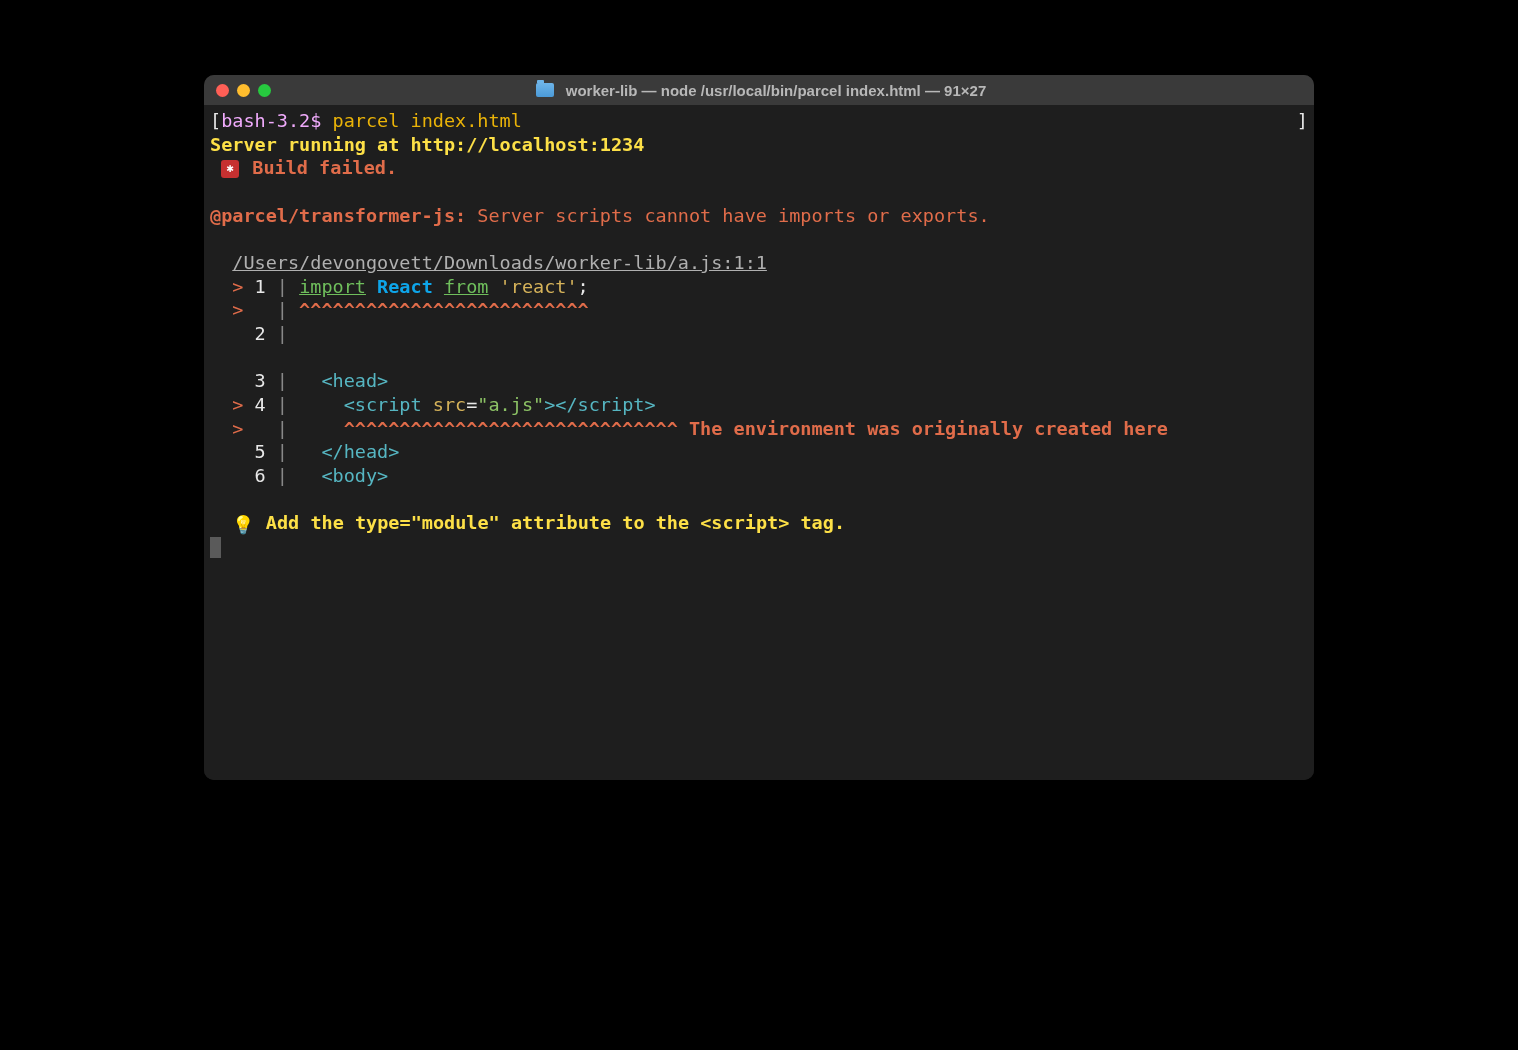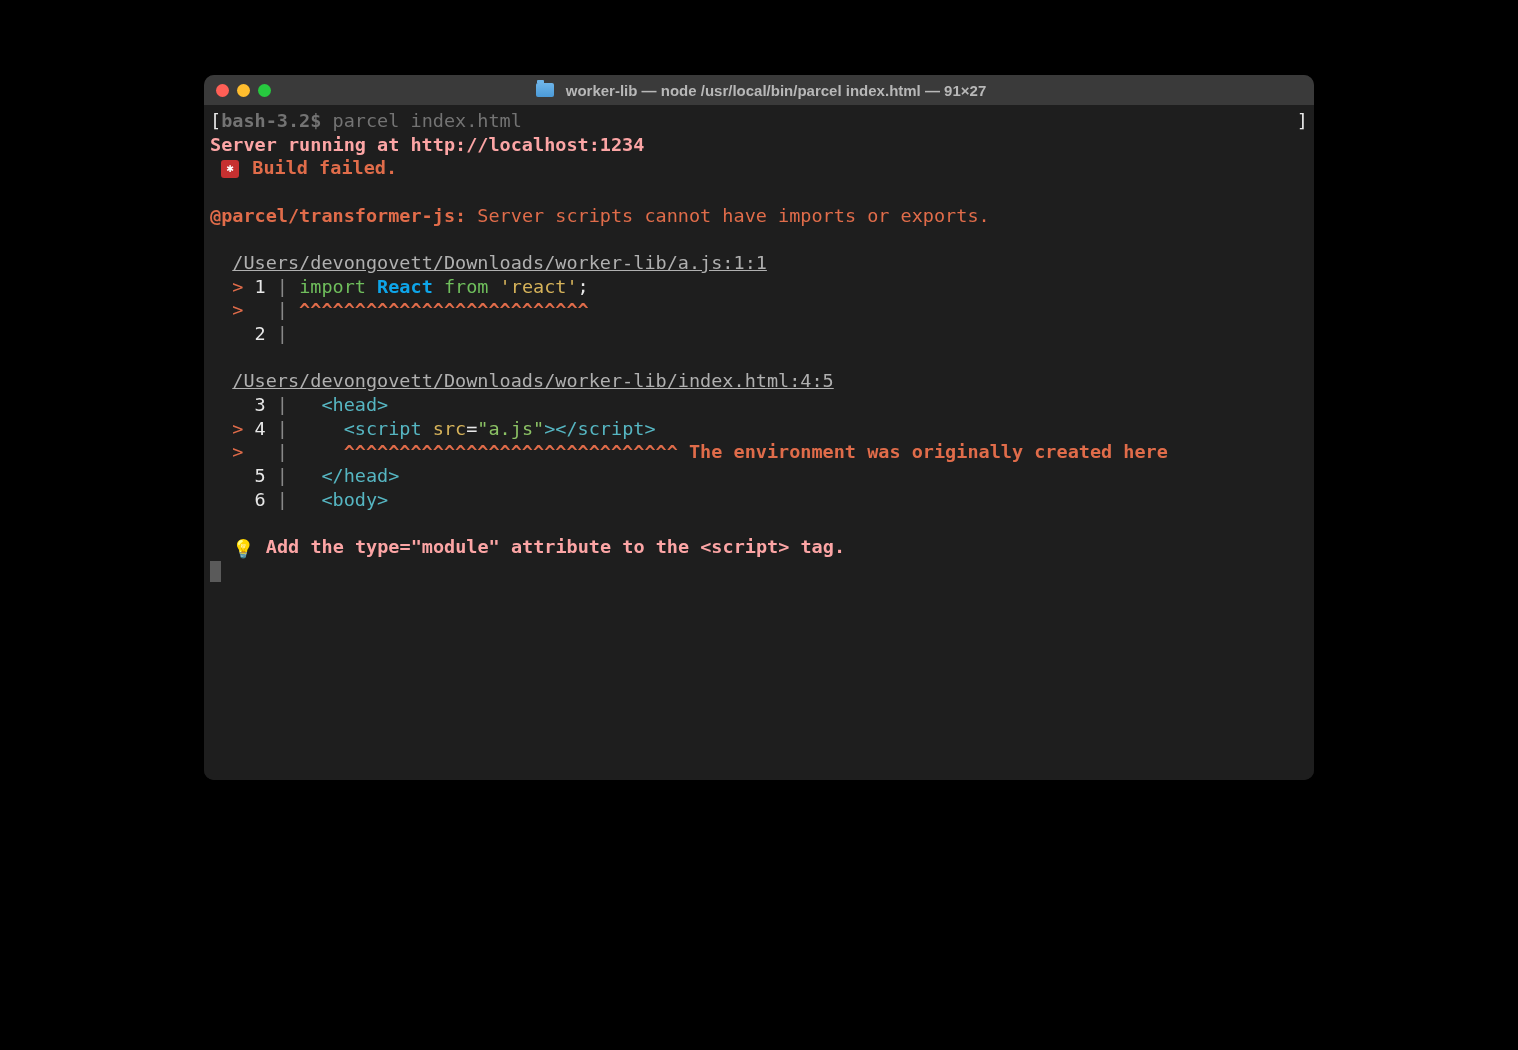--- a/index.html
+++ b/index.html
@@ -80,28 +80,28 @@
       flex: 1;
       background: #1e1e1e;
       padding: 4px 6px;
       font-size: 18.5px;
       line-height: 1.28;
       color: #e8e8e8;
       overflow: hidden;
     }
     .line { white-space: pre; }
     .bracket { color: #e8e8e8; }
-    .prompt { color: #737373; font-weight: bold; }
-    .cmd { color: #737373; }
-    .purple { color: #fca5a5; font-weight: bold; }
+    .prompt { color: #f0abfc; font-weight: normal; }
+    .cmd { color: #eab308; }
+    .purple { color: #fde047; font-weight: bold; }
     .red-bold { color: #e06c4a; font-weight: bold; margin-top: 44px; }
     .red { color: #e06c4a; }
     .grey { color: #888; }
     .underline { text-decoration: underline; color: #b0b0b0; }
-    .green { color: #6fbe5c; }
+    .green { color: #6fbe5c; text-decoration: underline; }
     .white-bold { color: #0ea5e9; font-weight: bold; }
     .cyan { color: #56b6c2; }
     .yellow { color: #d6b35a; }
     .string-green { color: #8cc265; }
     .err-icon {
       display: inline-block;
       width: 18px;
       height: 18px;
       background: #c53030;
       border-radius: 3px;
@@ -155,21 +155,20 @@
     <div class="line"><span class="purple">Server running at http://localhost:1234</span></div>
     <div class="line"> <span class="err-icon"></span> <span class="red-bold">Build failed.</span></div>
     <div class="line"> </div>
     <div class="line"><span class="red-bold">@parcel/transformer-js:</span><span class="red"> Server scripts cannot have imports or exports.</span></div>
     <div class="line"> </div>
     <div class="line">  <span class="underline">/Users/devongovett/Downloads/worker-lib/a.js:1:1</span></div>
     <div class="line"><span class="red">  &gt; </span><span>1</span><span class="grey"> | </span><span class="green">import</span><span class="white-bold"> React </span><span class="green">from</span><span class="yellow"> 'react'</span><span>;</span></div>
     <div class="line"><span class="red">  &gt;   </span><span class="grey">| </span><span class="red-bold">^^^^^^^^^^^^^^^^^^^^^^^^^^</span></div>
     <div class="line"><span>    2</span><span class="grey"> | </span></div>
     <div class="line"> </div>
-    <div class="line">  <span class="underline">/Users/devongovett/Downloads/worker-lib/index.html:4:5</span></div>
     <div class="line"><span>    3</span><span class="grey"> |   </span><span class="cyan">&lt;</span><span class="cyan">head</span><span class="cyan">&gt;</span></div>
     <div class="line"><span class="red">  &gt; </span><span>4</span><span class="grey"> |     </span><span class="cyan">&lt;</span><span class="cyan">script</span><span class="yellow"> src</span><span>=</span><span class="string-green">"a.js"</span><span class="cyan">&gt;</span><span class="cyan">&lt;/</span><span class="cyan">script</span><span class="cyan">&gt;</span></div>
     <div class="line"><span class="red">  &gt;   </span><span class="grey">|     </span><span class="red-bold">^^^^^^^^^^^^^^^^^^^^^^^^^^^^^^ </span><span class="red-bold">The environment was originally created here</span></div>
     <div class="line"><span>    5</span><span class="grey"> |   </span><span class="cyan">&lt;/</span><span class="cyan">head</span><span class="cyan">&gt;</span></div>
     <div class="line"><span>    6</span><span class="grey"> |   </span><span class="cyan">&lt;</span><span class="cyan">body</span><span class="cyan">&gt;</span></div>
     <div class="line"> </div>
     <div class="line">  <span class="bulb">💡</span> <span class="purple">Add the type="module" attribute to the &lt;script&gt; tag.</span></div>
     <div class="line"><span class="cursor-block"></span></div>
   </div>
 </div>

